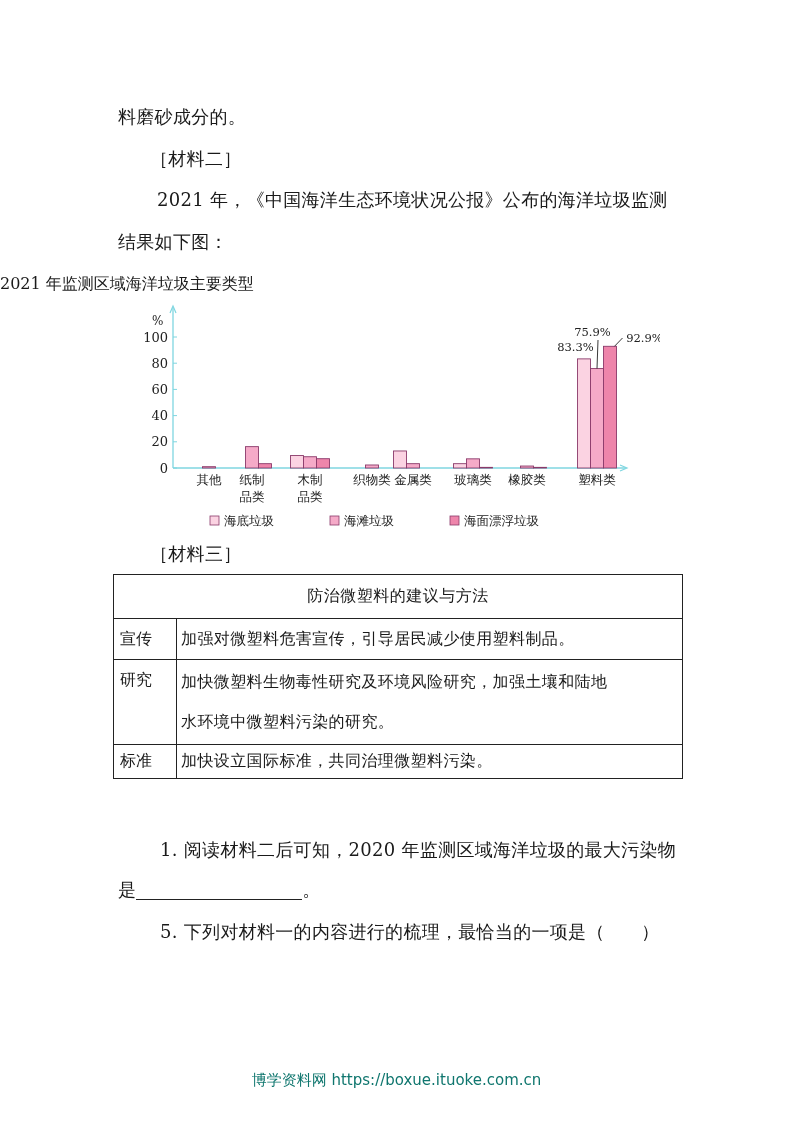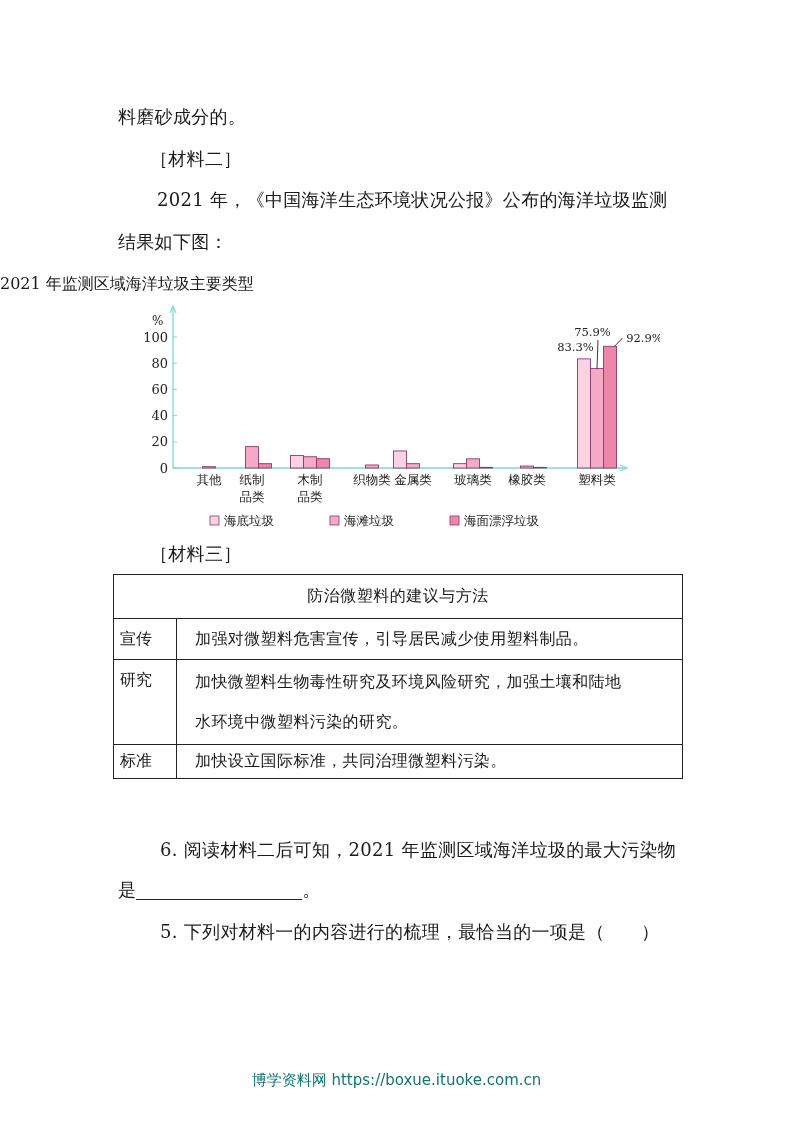--- a/index.html
+++ b/index.html
@@ -5,21 +5,21 @@
   * { margin: 0; padding: 0; box-sizing: border-box; }
   html, body { width: 793px; height: 1122px; background: #ffffff; }
   body { position: relative; font-family: "DejaVu Serif", "Liberation Serif", serif; color: #1a1a1a; overflow: hidden; }
   .line { position: absolute; font-size: 18px; line-height: 20px; white-space: nowrap; letter-spacing: 0.3px; }
   .chart-title { position: absolute; left: 0; width: 793px; top: 274px; text-align: left; font-size: 16px; line-height: 20px; }
   #chart { position: absolute; left: 140px; top: 300px; }
   .tbl { position: absolute; left: 113px; top: 574px; width: 570px; border-collapse: collapse; font-size: 16px; }
   .tbl td { border: 1.4px solid #222; vertical-align: middle; }
   .tbl .head { height: 44px; text-align: center; letter-spacing: 0.5px; }
   .tbl .k { width: 63px; padding-left: 6px; }
-  .tbl .v { padding-left: 18px; letter-spacing: 0.4px; }
+  .tbl .v { padding-left: 4px; letter-spacing: 0.4px; }
   .tbl .v2 { line-height: 40px; padding-top: 2px; padding-bottom: 2px; }
   .blank { display: inline-block; width: 166px; border-bottom: 1.3px solid #222; height: 18px; vertical-align: bottom; }
   .footer { position: absolute; left: 0; width: 793px; top: 1071px; text-align: center; font-family: "DejaVu Sans", "Liberation Sans", sans-serif; font-size: 15px; color: #0f766e; }
 </style>
 </head>
 <body>
 
 <div class="line" style="left:118px; top:107px;">料磨砂成分的。</div>
 <div class="line" style="left:150px; top:149px;">［材料二］</div>
 <div class="line" style="left:157px; top:190px;">2021 年，《中国海洋生态环境状况公报》公布的海洋垃圾监测</div>
@@ -103,19 +103,19 @@
       <div>水环境中微塑料污染的研究。</div>
     </td>
   </tr>
   <tr style="height:34px;">
     <td class="k">标准</td>
     <td class="v">加快设立国际标准，共同治理微塑料污染。</td>
   </tr>
 </tbody>
   </table>
 
-<div class="line" style="left:160px; top:840px;">6.  阅读材料二后可知，2021 年监测区域海洋垃圾的最大污染物</div>
+<div class="line" style="left:160px; top:840px;">1.  阅读材料二后可知，2020 年监测区域海洋垃圾的最大污染物</div>
 <div class="line" style="left:118px; top:880px;">
   <span>是</span><span class="blank"></span><span>。</span>
 </div>
 <div class="line" style="left:160px; top:922px;">5.  下列对材料一的内容进行的梳理，最恰当的一项是（　　）</div>
 
 <div class="footer">博学资料网 https://boxue.ituoke.com.cn</div>
 
 </body></html>

